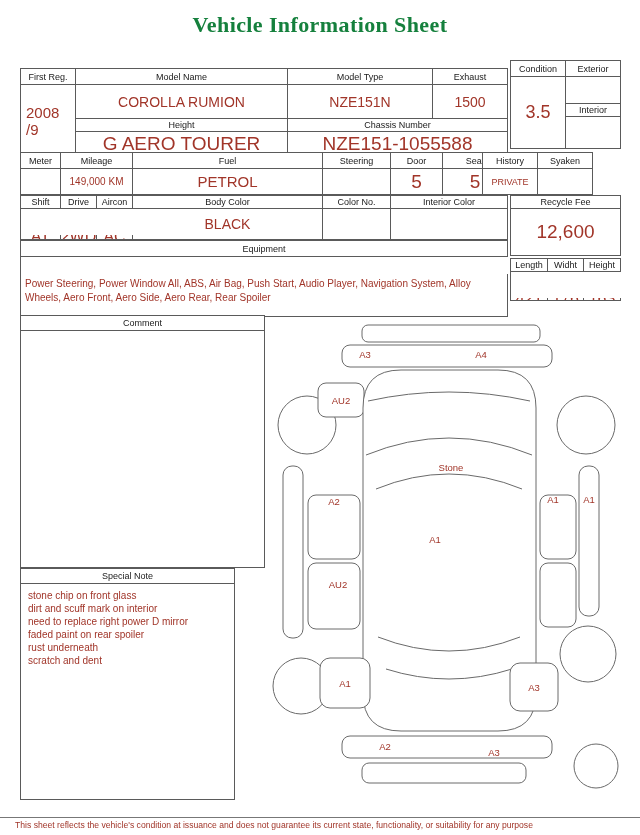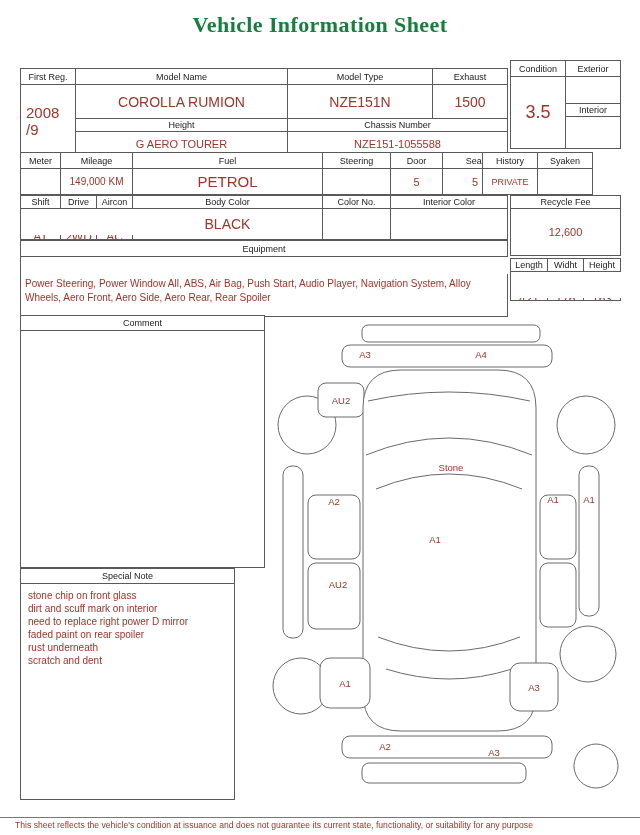--- a/index.html
+++ b/index.html
@@ -7,21 +7,21 @@
   html,body{ width:640px; height:835px; }
   body{ position:relative; background:#fff; font-family:"Liberation Sans",sans-serif; overflow:hidden; }
   .abs{ position:absolute; }
   .title{ top:12px; left:0; width:640px; text-align:center; font-family:"Liberation Serif",serif;
           font-size:22px; font-weight:700; color:#15803d; letter-spacing:.4px; }
   .tbl{ display:grid; border-top:1px solid var(--bd); border-left:1px solid var(--bd); background:#fff; }
   .cell{ border-right:1px solid var(--bd); border-bottom:1px solid var(--bd);
          display:flex; align-items:center; justify-content:center; overflow:hidden; }
   .h{ font-size:9px; color:var(--label); }
   .v{ color:var(--accent); }
-  .f9{font-size:9px;} .f10{font-size:10px;} .f12{font-size:12px;margin-top:26px;} .f13{font-size:11px;}
+  .f9{font-size:9px;} .f10{font-size:10px;} .f12{font-size:16px;margin-top:26px;} .f13{font-size:19px;}
   .f14{font-size:14px;} .f15{font-size:15px;} .f18{font-size:18px;}
 
   .tA  { left:20px;  top:68px;  grid-template-columns:55px 212px 145px 75px; grid-template-rows:16px 34px 13px 25px; }
   .tAr { left:510px; top:60px;  grid-template-columns:55px 55px;             grid-template-rows:16px 27px 13px 32px; }
   .tB  { left:20px;  top:152px; grid-template-columns:40px 72px 190px 68px 52px 65px; grid-template-rows:16px 26px; }
   .tBr { left:482px; top:152px; grid-template-columns:55px 55px;             grid-template-rows:16px 26px; }
   .tC  { left:20px;  top:195px; grid-template-columns:40px 36px 36px 190px 68px 117px; grid-template-rows:13px 31px; }
   .tRec{ left:510px; top:195px; grid-template-columns:110px;                 grid-template-rows:13px 47px; }
   .tD  { left:20px;  top:240px; grid-template-columns:487px;                 grid-template-rows:16px 43px;gap:17px; }
   .tLWH{ left:510px; top:258px; grid-template-columns:37px 36px 37px;        grid-template-rows:13px 29px; }

